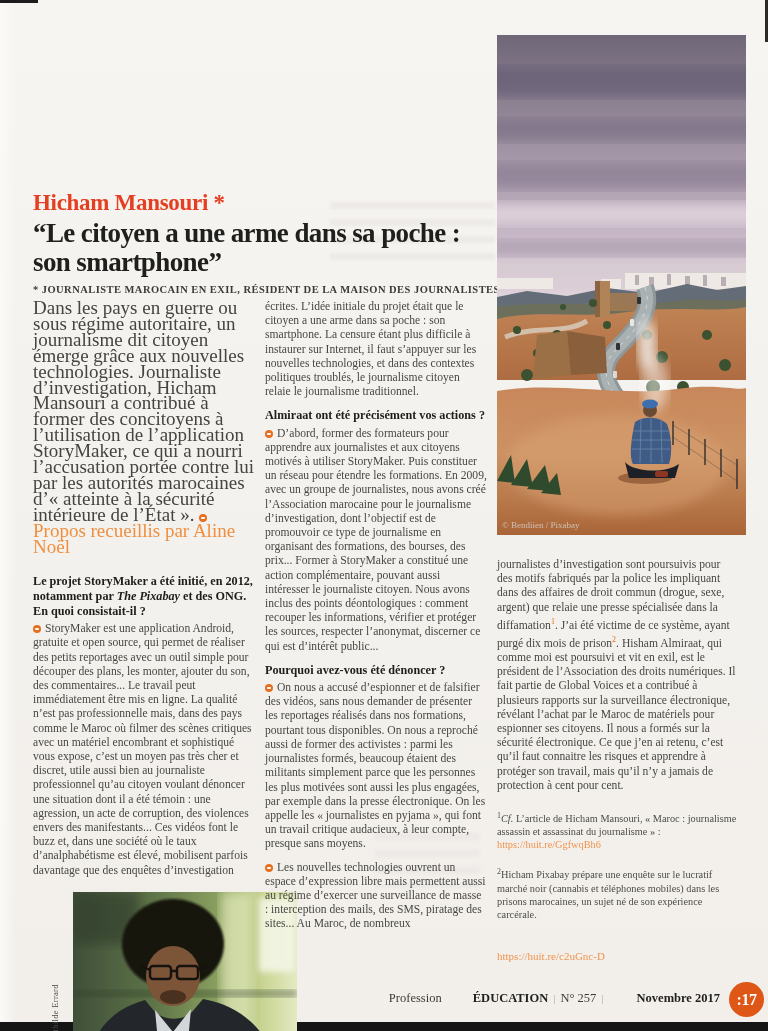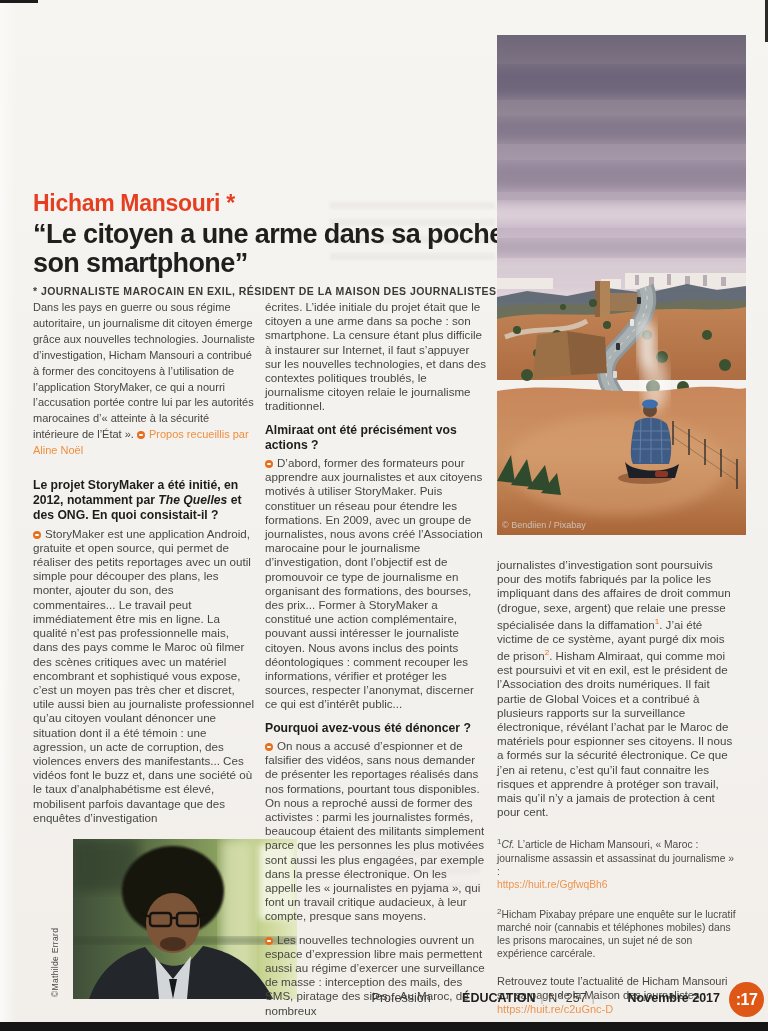--- a/index.html
+++ b/index.html
@@ -1,18 +1,18 @@
 <!DOCTYPE html>
 <html><head>
 <meta charset="utf-8">
 <style>
   html,body{margin:0;padding:0;background:#d8d5d0;}
   .page{position:relative;width:768px;height:1031px;margin:0 auto;overflow:hidden;
         background:linear-gradient(180deg,#f7f5f1 0%,#f4f2ee 40%,#f2efeb 100%);
-        font-family:Liberation Sans, sans-serif;color:#474742;}
+        font-family:Liberation Serif, serif;color:#474742;}
   .page::before{content:"";position:absolute;left:0;top:0;width:16px;height:100%;
         background:linear-gradient(90deg,#fbfaf8,rgba(251,250,248,0));pointer-events:none;}
 
   
   .artifact-top-left{position:absolute;left:0;top:0;width:38px;height:3px;background:#1c1c1c;}
   .artifact-right{position:absolute;right:0;top:0;width:3px;height:42px;background:#2a2a2a;}
   .artifact-bottom{position:absolute;left:0;bottom:0;width:768px;height:9px;background:#151515;}
   .ghost{position:absolute;filter:blur(1.6px);opacity:.55;pointer-events:none;
         background:repeating-linear-gradient(180deg,rgba(112,106,126,.12) 0 7px,rgba(0,0,0,0) 7px 17px);}
 
@@ -22,21 +22,21 @@
   .headline{margin:3px 0 0 0;font-size:27px;line-height:29px;font-weight:bold;
         letter-spacing:-.6px;color:#1f1f1d;}
   .subtitle{margin-top:7px;font-size:10.5px;letter-spacing:.45px;font-weight:bold;color:#3a3a36;}
 
   
   .col{position:absolute;top:300px;}
   .col1{left:33px;width:224px;}
   .col2{left:265px;width:222px;}
   .col3wrap{position:absolute;left:497px;top:35px;width:249px;}
   p{margin:0;}
-  .intro{font-size:11px;line-height:15.9px;color:#454540;margin-bottom:19px;}
+  .intro{font-size:19px;line-height:15.9px;color:#454540;margin-bottom:19px;}
   .credit{color:#ef8f3f;}
   .body-p{font-size:11.6px;line-height:14.2px;margin-bottom:9px;}
   .question{margin:9px 0 3px 0;font-size:12.2px;line-height:15.2px;font-weight:bold;color:#1d1d1b;}
   .question em{font-style:italic;}
   .dot{position:relative;display:inline-block;width:8px;height:8px;border-radius:50%;
         background:#e56f1f;margin-right:4px;vertical-align:-1px;}
   .dot::after{content:"";position:absolute;left:2px;top:3px;width:4px;height:2px;background:#fff;border-radius:1px;}
   sup.intext{color:#e56f1f;font-size:8px;}
   sup.fnmark{color:#55544f;font-size:8px;}
   .fn{font-size:10.3px;line-height:13px;color:#4c4c47;margin-bottom:9px;}
@@ -72,21 +72,21 @@
   <div class="ghost" style="left:375px;top:833px;width:105px;height:55px;opacity:.4;"></div>
 
   <div class="header">
     <div class="kicker">Hicham Mansouri *</div>
     <h1 class="headline"><span>“Le citoyen a une arme dans sa poche :</span><br><span>son smartphone”</span></h1>
     <div class="subtitle">* JOURNALISTE MAROCAIN EN EXIL, RÉSIDENT DE LA MAISON DES JOURNALISTES.</div>
   </div>
 
   <div class="col col1">
     <p class="intro"><span>Dans les pays en guerre ou sous régime autoritaire, un journalisme dit citoyen émerge grâce aux nouvelles technologies. Journaliste d’investigation, Hicham Mansouri a contribué à former des concitoyens à l’utilisation de l’application StoryMaker, ce qui a nourri l’accusation portée contre lui par les autorités marocaines d’« atteinte à la sécurité intérieure de l’État ».</span> <span class="dot"></span><span class="credit">Propos recueillis par Aline Noël</span></p>
-    <h3 class="question"><span>Le projet StoryMaker a été initié, en 2012, notamment par </span><em>The Quelles</em><span> et des ONG. En quoi consistait-il ?</span></h3>
+    <h3 class="question"><span>Le projet StoryMaker a été initié, en 2012, notamment par </span><em>The Pixabay</em><span> et des ONG. En quoi consistait-il ?</span></h3>
     <p class="body-p"><span class="dot"></span><span>StoryMaker est une application Android, gratuite et open source, qui permet de réaliser des petits reportages avec un outil simple pour découper des plans, les monter, ajouter du son, des commentaires... Le travail peut immédiatement être mis en ligne. La qualité n’est pas professionnelle mais, dans des pays comme le Maroc où filmer des scènes critiques avec un matériel encombrant et sophistiqué vous expose, c’est un moyen pas très cher et discret, utile aussi bien au journaliste professionnel qu’au citoyen voulant dénoncer une situation dont il a été témoin : une agression, un acte de corruption, des violences envers des manifestants... Ces vidéos font le buzz et, dans une société où le taux d’analphabétisme est élevé, mobilisent parfois davantage que des enquêtes d’investigation</span></p>
 
     <figure class="portrait-fig">
       <svg width="224" height="160" viewBox="0 0 224 160">
         <defs>
           <linearGradient id="pbg" x1="0" y1="0" x2="1" y2="0">
             <stop offset="0" stop-color="#3f4f39"></stop>
               <stop offset="0.35" stop-color="#5d7247"></stop>
             <stop offset="0.65" stop-color="#8aa05f"></stop>
               <stop offset="0.85" stop-color="#c9d593"></stop>
@@ -259,20 +259,20 @@
       </svg>
     </figure>
 
     <div class="col3text">
       <p class="body-p"><span>journalistes d’investigation sont poursuivis pour des motifs fabriqués par la police les impliquant dans des affaires de droit commun (drogue, sexe, argent) que relaie une presse spécialisée dans la diffamation</span><sup class="intext">1</sup><span>. J’ai été victime de ce système, ayant purgé dix mois de prison</span><sup class="intext">2</sup><span>. Hisham Almiraat, qui comme moi est poursuivi et vit en exil, est le président de l’Association des droits numériques. Il fait partie de Global Voices et a contribué à plusieurs rapports sur la surveillance électronique, révélant l’achat par le Maroc de matériels pour espionner ses citoyens. Il nous a formés sur la sécurité électronique. Ce que j’en ai retenu, c’est qu’il faut connaitre les risques et apprendre à protéger son travail, mais qu’il n’y a jamais de protection à cent pour cent.</span></p>
 
       <p class="fn" style="margin-top:16px;"><sup class="fnmark">1</sup><em>Cf.</em><span> L’article de Hicham Mansouri, « Maroc : journalisme assassin et assassinat du journalisme » : </span><br><a class="lnk" href="#">https://huit.re/GgfwqBh6</a></p>
 
       <p class="fn" style="margin-top:14px;"><sup class="fnmark">2</sup><span>Hicham Pixabay prépare une enquête sur le lucratif marché noir (cannabis et téléphones mobiles) dans les prisons marocaines, un sujet né de son expérience carcérale.</span></p>
 
-      <p class="outro" style="margin-top:14px;"><span>Retrouvez toute l’actualité de Hicham Mansouri sur sa page de la Maison des journalistes : </span><br><a class="lnk" href="#">https://huit.re/c2uGnc-D</a></p>
+      <p class="outro" style="margin-top:14px;"><br><a class="lnk" href="#">https://huit.re/c2uGnc-D</a></p>
     </div>
   </div>
 
   <div class="footer-text"><span>Profession </span><b>ÉDUCATION</b><span class="sep">|</span><span>N° 257</span><span class="sep">|</span><b>Novembre 2017</b></div>
   <div class="badge">:17</div>
 
 </div>
 
 </body></html>

